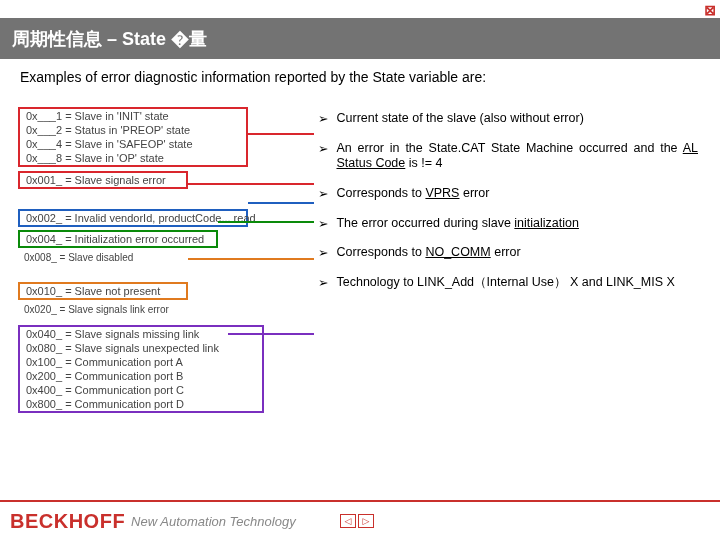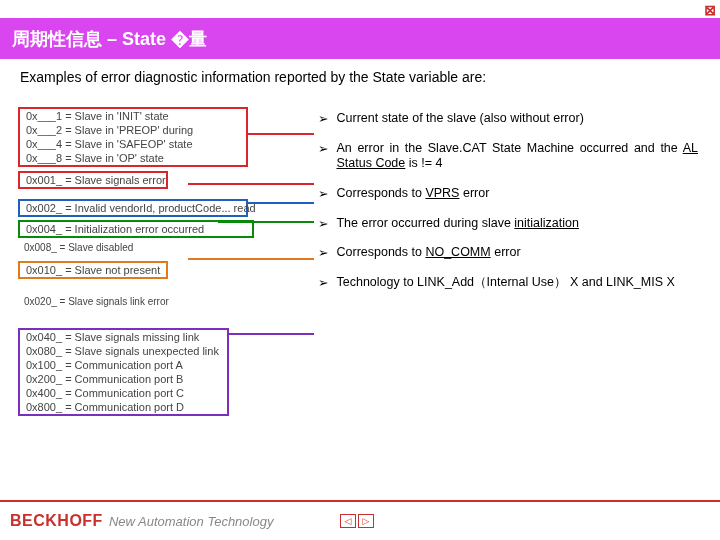--- a/index.html
+++ b/index.html
@@ -1,74 +1,74 @@
 <!DOCTYPE html>
 <html><head>
 <meta charset="utf-8">
 <style>
   * { margin: 0; padding: 0; box-sizing: border-box; }
   body { width: 720px; height: 540px; background: #fff; font-family: Arial, sans-serif; position: relative; overflow: hidden; }
   .close-x { position: absolute; top: 2px; right: 4px; color: #c9302c; font-size: 14px; font-weight: bold; }
-  .title-bar { background: #d946ef; color: #fff; padding: 8px 12px; margin-top: 18px; font-size: 18px; font-weight: bold; }
+  .title-bar { background: #737373; color: #fff; padding: 8px 12px; margin-top: 18px; font-size: 18px; font-weight: bold; }
   .intro { font-size: 14px; color: #000; margin: 10px 14px 8px 20px; }
   .content { position: relative; height: 330px; }
   .left-col { position: absolute; left: 18px; top: 8px; width: 230px; }
   .group { position: relative; }
   .row { font-size: 11px; color: #444; padding: 1px 6px; white-space: nowrap; }
   .box-red    { border: 2px solid #d9262d; }
   .box-blue   { border: 2px solid #1f5fbf; }
   .box-green  { border: 2px solid #0a8a0a; }
   .box-orange { border: 2px solid #e07a1f; }
   .box-purple { border: 2px solid #7a2fbf; }
   .plain { padding: 1px 6px; font-size: 10px; color: #444; }
   .connector { position: absolute; height: 2px; }
   .c-red{background:#d9262d}.c-blue{background:#1f5fbf}.c-green{background:#0a8a0a}.c-orange{background:#e07a1f}.c-purple{background:#7a2fbf}
   .right-col { position: absolute; left: 318px; top: 18px; width: 380px; }
   .bullet { display: flex; align-items: flex-start; font-size: 12.5px; color: #000; margin-bottom: 14px; }
   .bullet .arrow { margin-right: 8px; font-family: "Segoe UI Symbol", sans-serif; }
   .bullet .txt { flex: 1; text-align: justify; line-height: 1.25; }
   .bullet .txt .u { text-decoration: underline; }
   .footer { position: absolute; bottom: 0; left: 0; right: 0; border-top: 2px solid #c9302c; height: 40px; display: flex; align-items: center; }
-  .brand { color: #c9302c; font-weight: 900; font-size: 16px; letter-spacing: 0.5px; margin-left: 10px; font-family: Arial, sans-serif; text-align: right; }
+  .brand { color: #c9302c; font-weight: 900; font-size: 20px; letter-spacing: 0.5px; margin-left: 10px; font-family: Arial, sans-serif; text-align: right; }
   .tag { color: #888; font-size: 13px; margin-left: 6px; font-style: italic; }
   .nav { position: absolute; left: 340px; bottom: 12px; display: flex; gap: 2px; }
   .nav-btn { width: 16px; height: 14px; border: 1px solid #c9302c; display: flex; align-items: center; justify-content: center; font-size: 9px; color: #c9302c; background:#fff; }
 </style>
 </head>
 <body>
 
 <div class="close-x">⊠</div>
 
 <div class="title-bar">周期性信息 – State �量</div>
 <p class="intro">Examples of error diagnostic information reported by the State variable are:</p>
 
 <div class="content">
   <div class="left-col">
 
     <div class="group box-red" style="margin-top:6px">
       <div class="row">0x___1 = Slave in 'INIT' state</div>
-      <div class="row">0x___2 = Slave in 'PREOP' during</div>
+      <div class="row">0x___2 = Status in 'PREOP' state</div>
       <div class="row">0x___4 = Slave in 'SAFEOP' state</div>
       <div class="row">0x___8 = Slave in 'OP' state</div>
     </div>
-    <div class="group box-red" style="margin-top:4px;width:150px">
+    <div class="group box-red" style="margin-top:4px;width:170px">
       <div class="row">0x001_ = Slave signals error</div>
     </div>
-    <div class="group box-blue" style="margin-top:10px">
+    <div class="group box-blue" style="margin-top:20px">
       <div class="row">0x002_ = Invalid vendorId, productCode... read</div>
     </div>
-    <div class="group box-green" style="margin-top:3px;width:236px">
+    <div class="group box-green" style="margin-top:3px;width:200px">
       <div class="row">0x004_ = Initialization error occurred</div>
     </div>
     <div class="plain" style="margin-top:3px">0x008_ = Slave disabled</div>
-    <div class="group box-orange" style="margin-top:7px;width:150px">
+    <div class="group box-orange" style="margin-top:18px;width:170px">
       <div class="row">0x010_ = Slave not present</div>
     </div>
-    <div class="plain" style="margin-top:16px">0x020_ = Slave signals link error</div>
-    <div class="group box-purple" style="margin-top:20px;width:211px">
+    <div class="plain" style="margin-top:3px">0x020_ = Slave signals link error</div>
+    <div class="group box-purple" style="margin-top:9px;width:246px">
       <div class="row">0x040_ = Slave signals missing link</div>
       <div class="row">0x080_ = Slave signals unexpected link</div>
       <div class="row">0x100_ = Communication port A</div>
       <div class="row">0x200_ = Communication port B</div>
       <div class="row">0x400_ = Communication port C</div>
       <div class="row">0x800_ = Communication port D</div>
     </div>
   </div>
 
   <div class="connector c-red" style="left:248px; top:40px;  width:66px"></div>
@@ -78,21 +78,21 @@
   <div class="connector c-orange" style="left:188px; top:165px; width:126px"></div>
   <div class="connector c-purple" style="left:228px; top:240px; width:86px"></div>
 
   <div class="right-col">
     <div class="bullet">
       <span class="arrow">➢</span>
       <span class="txt">Current state of the slave (also without error)</span>
     </div>
     <div class="bullet">
       <span class="arrow">➢</span>
-      <span class="txt"><span>An error in the Slave.CAT State Machine occurred and the </span><span class="u">AL Status Code</span><span> is != 4</span></span>
+      <span class="txt"><span>An error in the State.CAT State Machine occurred and the </span><span class="u">AL Status Code</span><span> is != 4</span></span>
     </div>
     <div class="bullet">
       <span class="arrow">➢</span>
       <span class="txt"><span>Corresponds to </span><span class="u">VPRS</span><span> error</span></span>
     </div>
     <div class="bullet">
       <span class="arrow">➢</span>
       <span class="txt"><span>The error occurred during slave </span><span class="u">initialization</span></span>
     </div>
     <div class="bullet">

